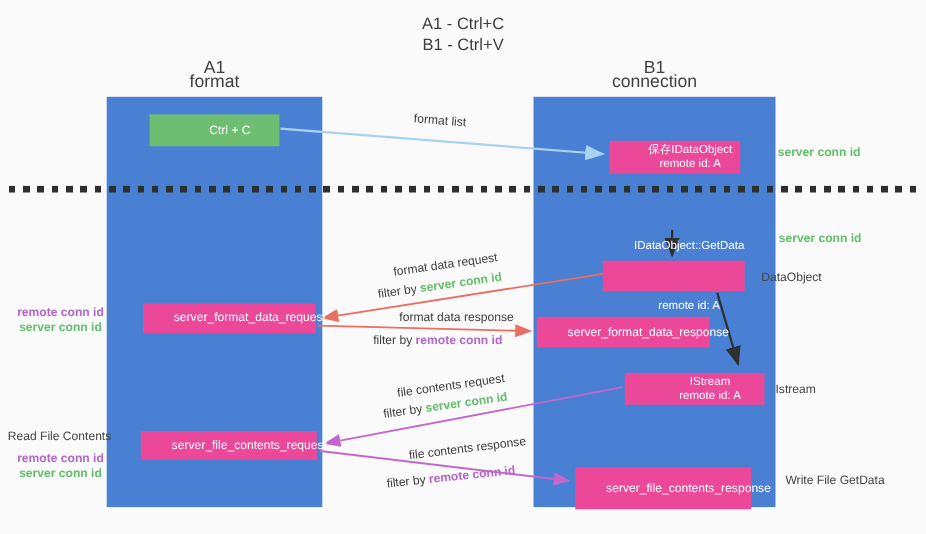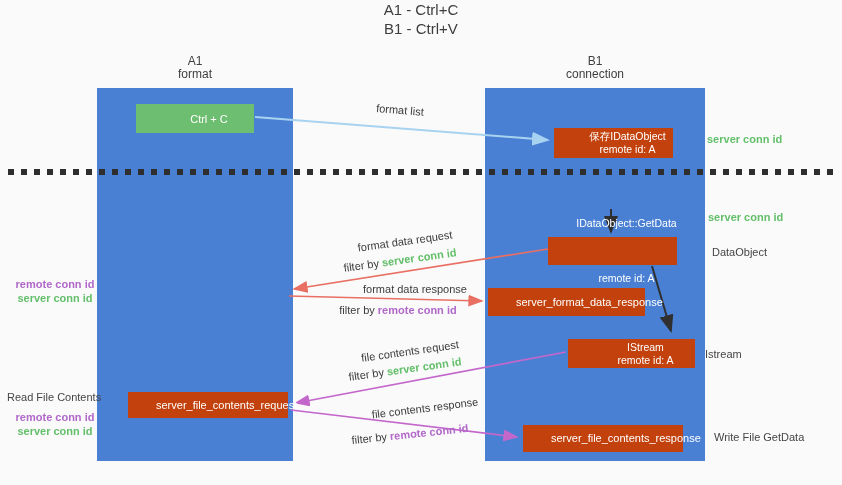--- a/index.html
+++ b/index.html
@@ -1,39 +1,39 @@
 <!DOCTYPE html>
 <html><head>
 <meta charset="utf-8">
 <style>
   * { margin:0; padding:0; box-sizing:border-box; }
   html,body { background:#fafafb; }
   body { font-family:"Liberation Sans", sans-serif; }
   .canvas { position:relative; width:842px; height:485px; background:#fafafb; overflow:hidden; }
 
-  .title { position:absolute; left:0; top:0; width:842px; text-align:center;
+  .title { position:absolute; left:0; top:12px; width:842px; text-align:center;
            font-size:15px; line-height:19px; color:#3d3d3d; }
 
-  .col-header { position:absolute; text-align:center; font-size:12px; line-height:13px; color:#3f3f3f; }
+  .col-header { position:absolute; text-align:center; font-size:16px; line-height:13px; color:#3f3f3f; }
   .col-header.left { left:135px; top:55px; width:120px; }
   .col-header.right { left:535px; top:55px; width:120px; }
 
   .column { position:absolute; top:88px; height:373px; background:#4a80d4; }
   .column.left { left:97px; width:196px; }
   .column.right { left:485px; width:220px; }
 
   .divider { position:absolute; left:8px; top:169px; width:828px; height:6px; z-index:6;
              background:repeating-linear-gradient(90deg,#2e2e2e 0 6px, transparent 6px 13px); }
 
   svg.arrows { position:absolute; left:0; top:0; z-index:2; }
 
   .node { position:absolute; z-index:3; color:#ffffff; text-align:center;
           display:flex; flex-direction:column; justify-content:center;padding-left:28px; }
   .node.green { background:#6ebe71; font-size:11px; }
-  .node.orange { background:#c2410c; font-size:10.5px; line-height:13px; }
+  .node.orange { background:#ec4899; font-size:10.5px; line-height:13px; }
 
   .side-label { position:absolute; z-index:4; font-size:11px; line-height:14px; color:#454545; white-space:nowrap; }
   .side-label.bold-green { color:#63bf6a; font-weight:700; }
   .conn-group { position:absolute; z-index:4; width:90px; text-align:center; font-size:11px; line-height:14px; font-weight:700; }
   .conn-group .purple { color:#b168c9; }
   .conn-group .green { color:#63bf6a; }
 
   .arrow-label { position:absolute; z-index:4; font-size:11px; color:#3c3c3c; text-align:center; white-space:nowrap; }
   .arrow-label .green-id { color:#63bf6a; font-weight:700; }
   .arrow-label .purple-id { color:#b168c9; font-weight:700; }
@@ -99,30 +99,33 @@
   <div class="node orange" style="left:548px; top:237px; width:129px; height:28px;gap:42px;">
     <span>IDataObject::GetData</span>
     <span>remote id: A</span>
   </div>
 
   <div class="node orange" style="left:568px; top:339px; width:127px; height:29px;">
     <span>IStream</span>
     <span>remote id: A</span>
   </div>
 
+  <div class="node orange" style="left:130px; top:276px; width:157px; height:27px; font-size:11px;">
+    <span>server_format_data_request</span>
+  </div>
 
   <div class="node orange" style="left:128px; top:392px; width:160px; height:26px; font-size:11px;">
     <span>server_file_contents_request</span>
   </div>
 
   <div class="node orange" style="left:488px; top:288px; width:157px; height:28px; font-size:11px;">
     <span>server_format_data_response</span>
   </div>
 
-  <div class="node orange" style="left:523px; top:425px; width:160px; height:27px; font-size:11px;">
+  <div class="node orange" style="left:523px; top:425px; width:160px; height:38px; font-size:11px;">
     <span>server_file_contents_response</span>
   </div>
 
   <div class="arrow-label" style="left:350px; top:104px; width:100px; transform:rotate(4.5deg);">
     <span>format list</span>
   </div>
 
   <div class="arrow-label" style="left:340px; top:235px; width:130px; transform:rotate(-8deg);">
     <span>format data request</span>
   </div>
@@ -150,21 +153,21 @@
   <div class="arrow-label" style="left:342px; top:428px; width:136px; transform:rotate(-6deg);">
     <span>filter by </span><span class="purple-id">remote conn id</span>
   </div>
 
   <div class="side-label bold-green" style="left:707px; top:132px;">
     <span>server conn id</span>
   </div>
   <div class="side-label bold-green" style="left:708px; top:210px;">
     <span>server conn id</span>
   </div>
-  <div class="side-label" style="left:712px; top:245px;">
+  <div class="side-label" style="left:692px; top:245px;">
     <span>DataObject</span>
   </div>
   <div class="side-label" style="left:705px; top:347px;">
     <span>Istream</span>
   </div>
   <div class="side-label" style="left:714px; top:430px;">
     <span>Write File GetData</span>
   </div>
 
   <div class="conn-group" style="left:10px; top:277px;">

